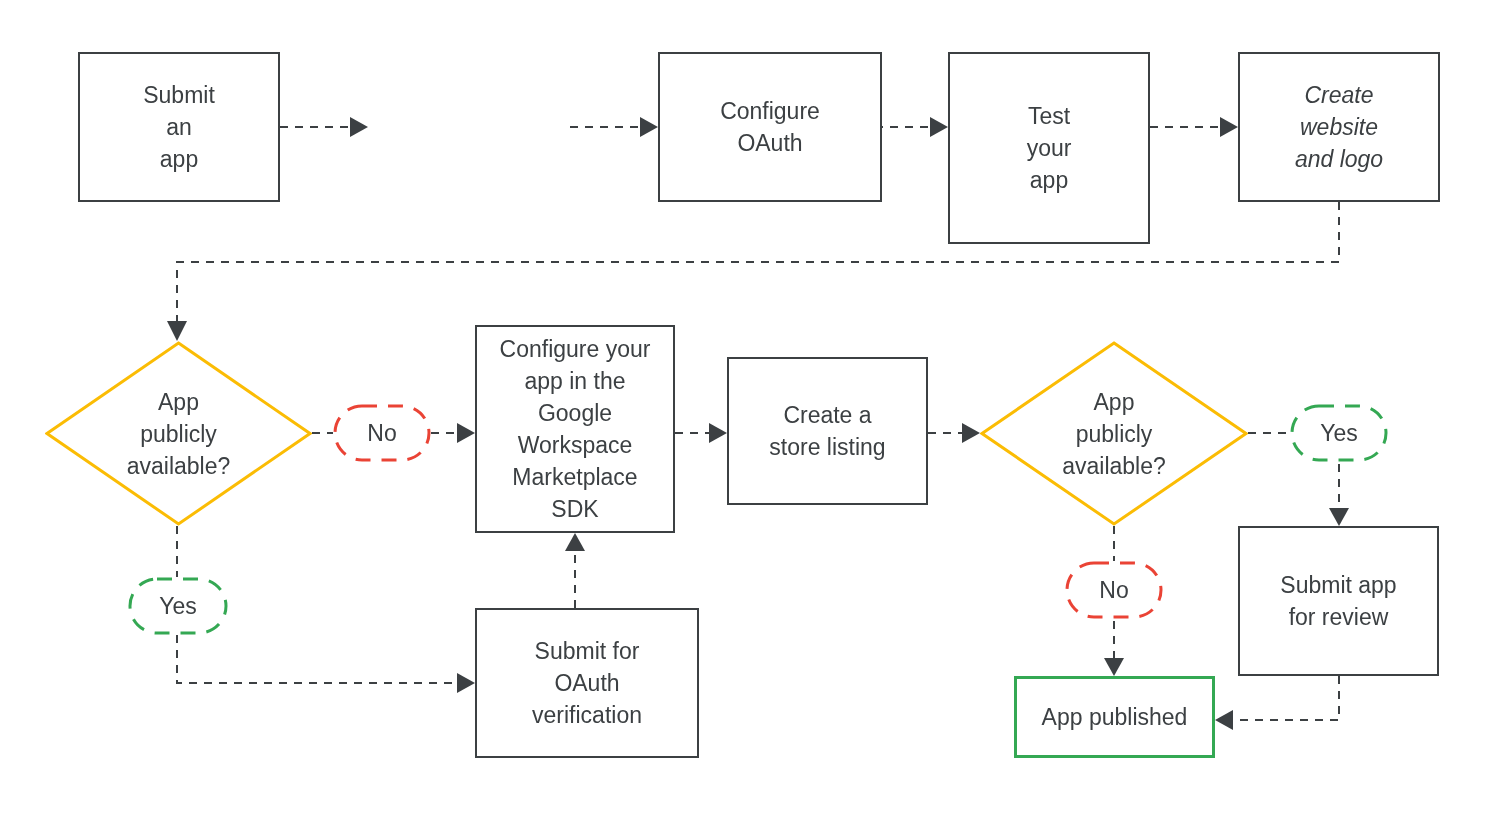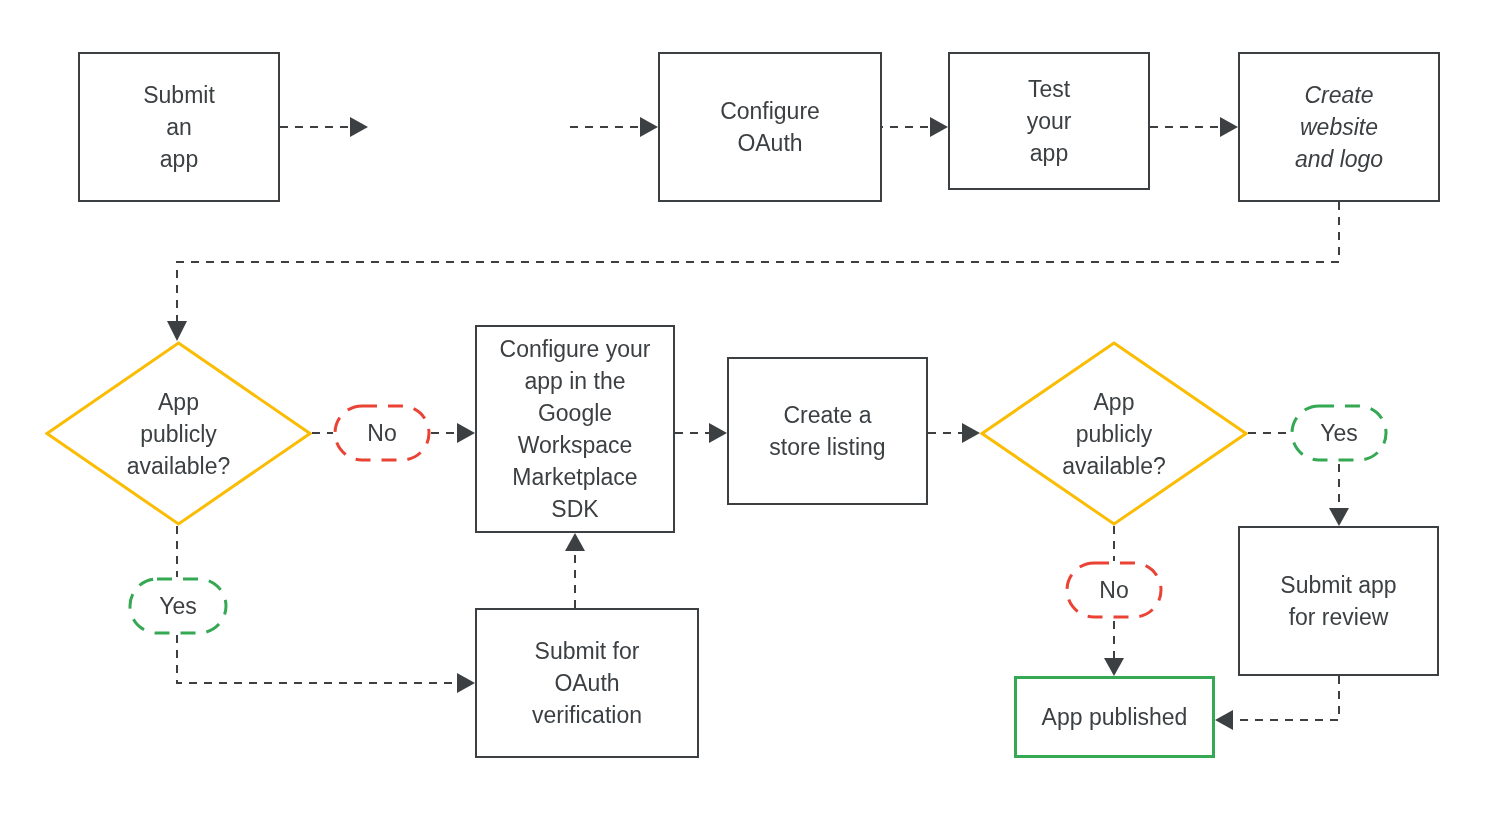--- a/index.html
+++ b/index.html
@@ -124,21 +124,21 @@
 
   <div class="node rect-node" style="left:78px; top:52px; width:202px; height:150px;">
     <span class="label">Submit
 an
 app</span>
   </div>
   <div class="node rect-node" style="left:658px; top:52px; width:224px; height:150px;">
     <span class="label">Configure
 OAuth</span>
   </div>
-  <div class="node rect-node" style="left:948px; top:52px; width:202px; height:138px;">
+  <div class="node rect-node" style="left:948px; top:52px; width:202px; height:192px;">
     <span class="label">Test
 your
 app</span>
   </div>
   <div class="node rect-node" style="left:1238px; top:52px; width:202px; height:150px;font-style:italic;">
     <span class="label">Create
 website
 and logo</span>
   </div>
 

